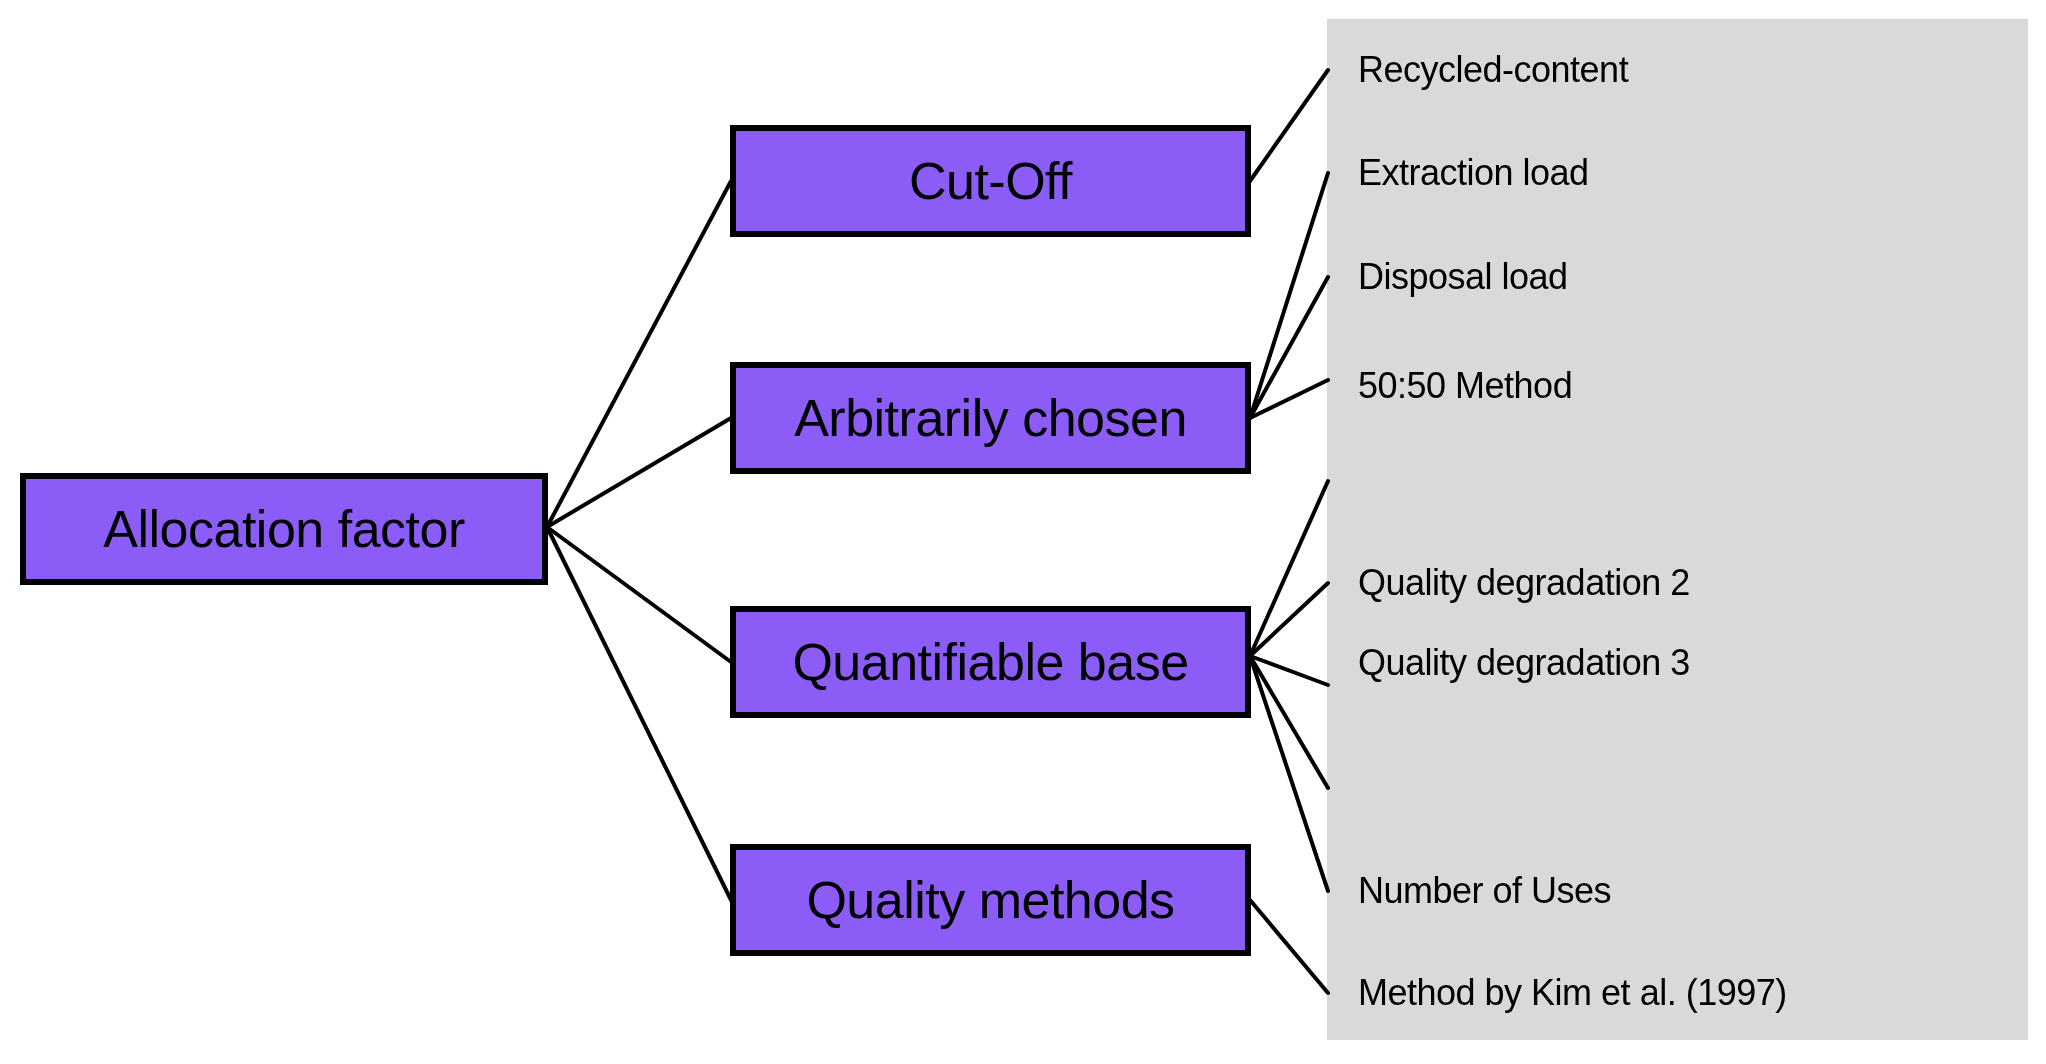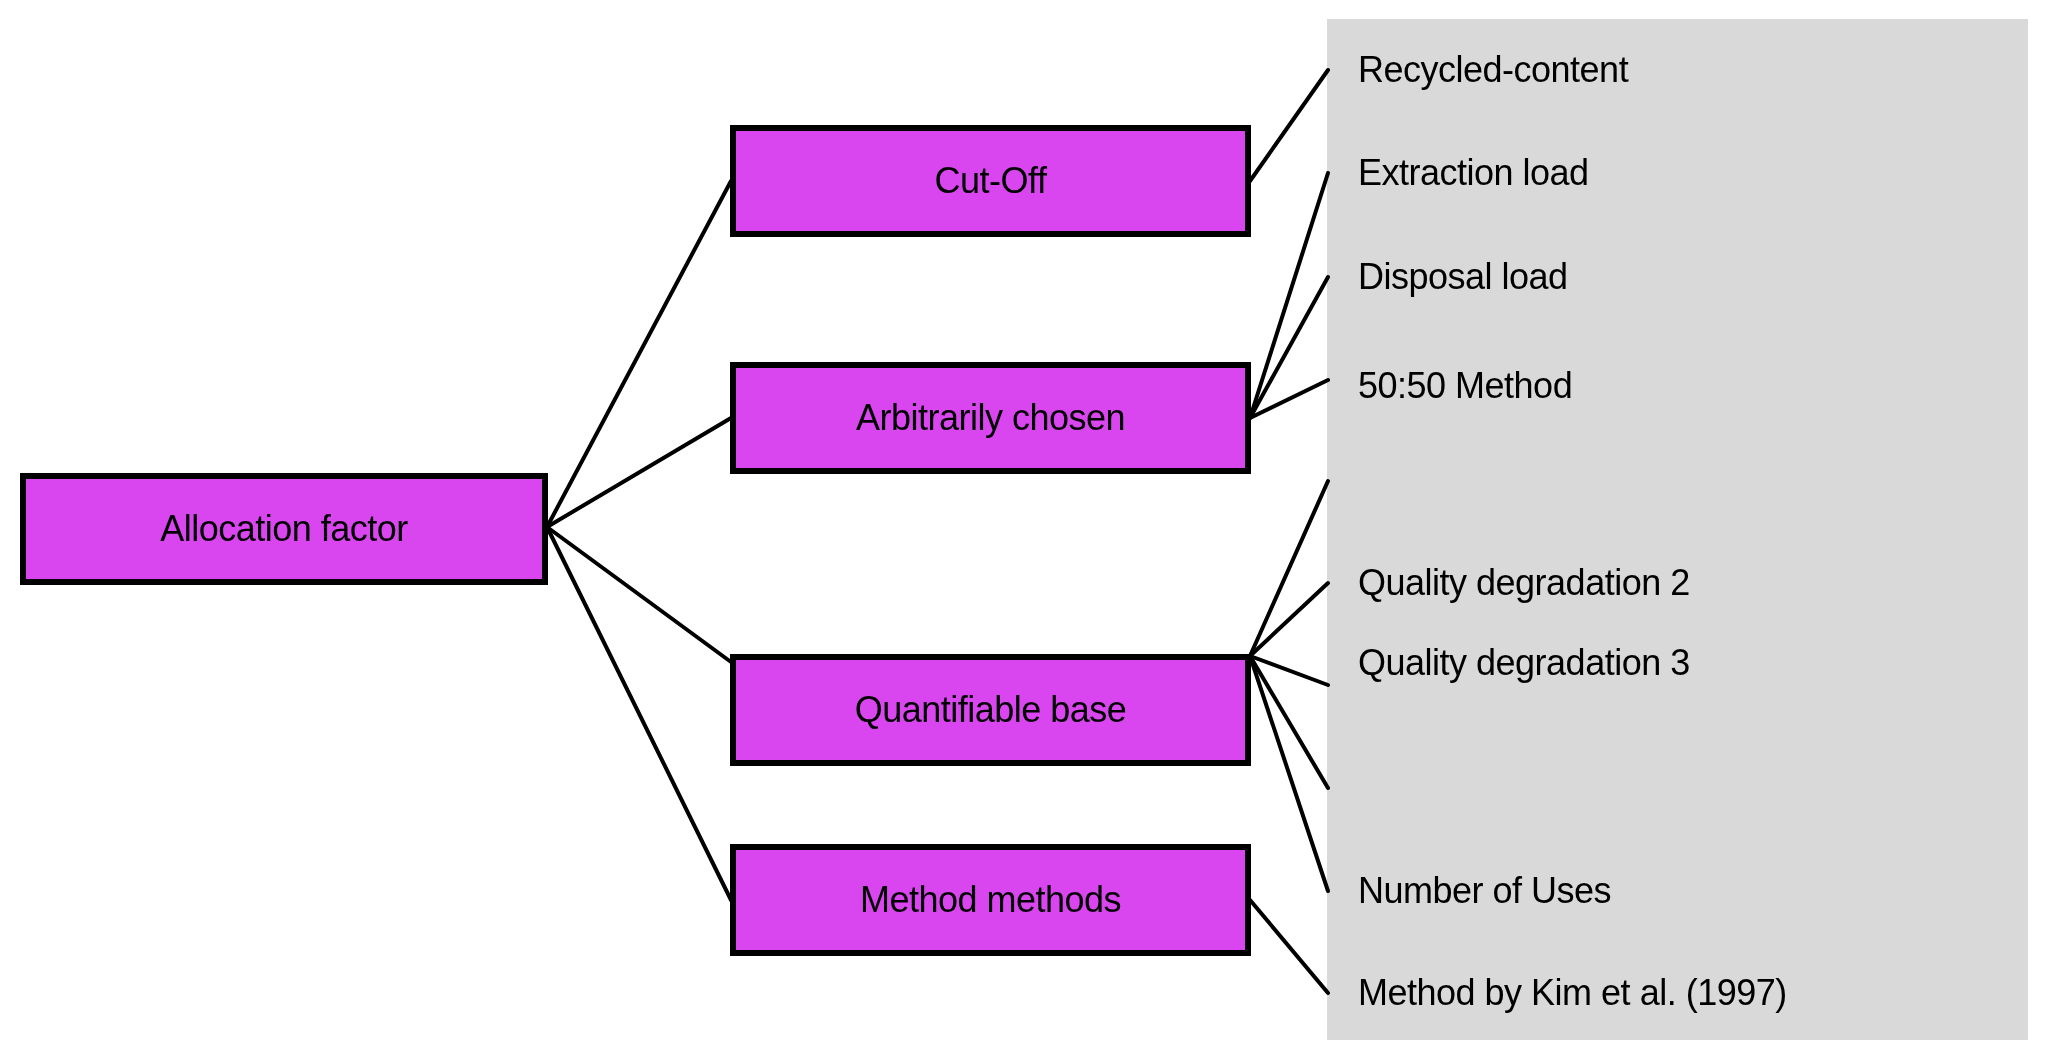--- a/index.html
+++ b/index.html
@@ -34,33 +34,33 @@
     top: 19px;
     width: 701px;
     height: 1021px;
     background: #d9d9d9;
   }
   .node-box {
     position: absolute;
     box-sizing: border-box;
     width: 521px;
     height: 112px;
-    background: #d946ef;
+    background: #8b5cf6;
     border: 6px solid #000000;
     display: flex;
     align-items: center;
     justify-content: center;
-    font-size: 36px;
+    font-size: 52px;
     letter-spacing: -0.5px;
     white-space: nowrap;
   }
   #box-root { left: 20px;  top: 473px; width: 528px; }
   #box-b0   { left: 730px; top: 125px; }
   #box-b1   { left: 730px; top: 362px; }
-  #box-b2   { left: 730px; top: 606px; margin-top: 48px; }
+  #box-b2   { left: 730px; top: 606px; }
   #box-b3   { left: 730px; top: 844px; }
   .leaf-label {
     position: absolute;
     left: 1358px;
     height: 80px;
     display: flex;
     align-items: center;
     font-size: 36px;
     letter-spacing: -0.5px;
     white-space: nowrap;
@@ -109,21 +109,21 @@
   <div id="box-b0" class="node-box">
     <span>Cut-Off</span>
   </div>
   <div id="box-b1" class="node-box">
     <span>Arbitrarily chosen</span>
   </div>
   <div id="box-b2" class="node-box">
     <span>Quantifiable base</span>
   </div>
   <div id="box-b3" class="node-box">
-    <span>Method methods</span>
+    <span>Quality methods</span>
   </div>
 
   <div class="leaf-label leaf-r0">Recycled-content</div>
   <div class="leaf-label leaf-r1">Extraction load</div>
   <div class="leaf-label leaf-r2">Disposal load</div>
   <div class="leaf-label leaf-r3">50:50 Method</div>
   <div class="leaf-label leaf-r5">Quality degradation 2</div>
   <div class="leaf-label leaf-r6">Quality degradation 3</div>
   <div class="leaf-label leaf-r8">Number of Uses</div>
   <div class="leaf-label leaf-r9">Method by Kim et al. (1997)</div>

